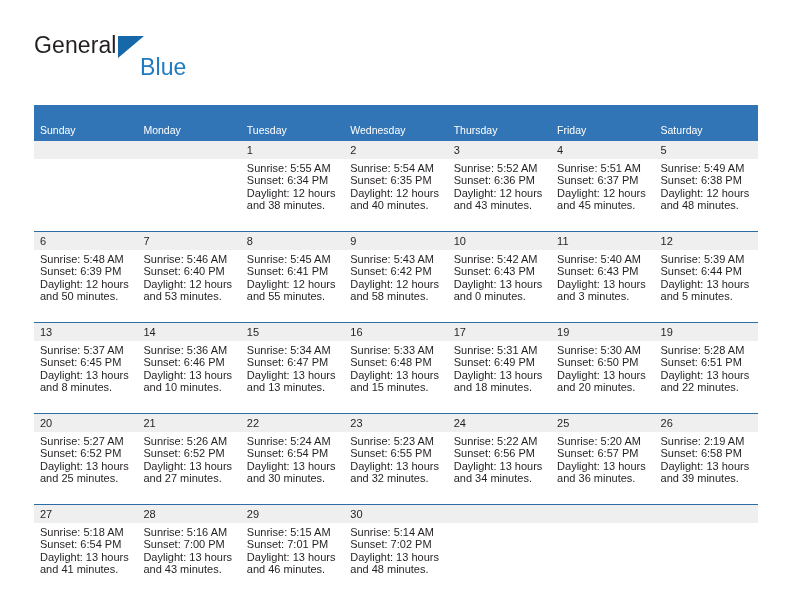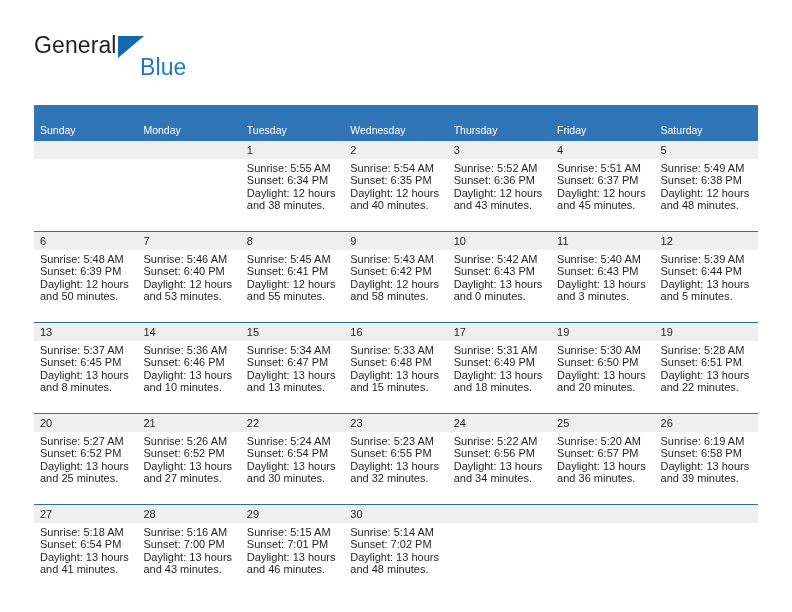--- a/index.html
+++ b/index.html
@@ -457,21 +457,21 @@
                 <div>Sunset: 6:57 PM</div>
                 <div>Daylight: 13 hours</div>
                 <div>and 36 minutes.</div>
               </div>
             </div>
           </td>
           <td>
             <div class="cell-inner">
               <div class="daynum">26</div>
               <div class="details">
-                <div>Sunrise: 6:19 AM</div>
+                <div>Sunrise: 2:19 AM</div>
                 <div>Sunset: 6:58 PM</div>
                 <div>Daylight: 13 hours</div>
                 <div>and 39 minutes.</div>
               </div>
             </div>
           </td>
         </tr>
         <tr class="week-row">
           <td>
             <div class="cell-inner">

